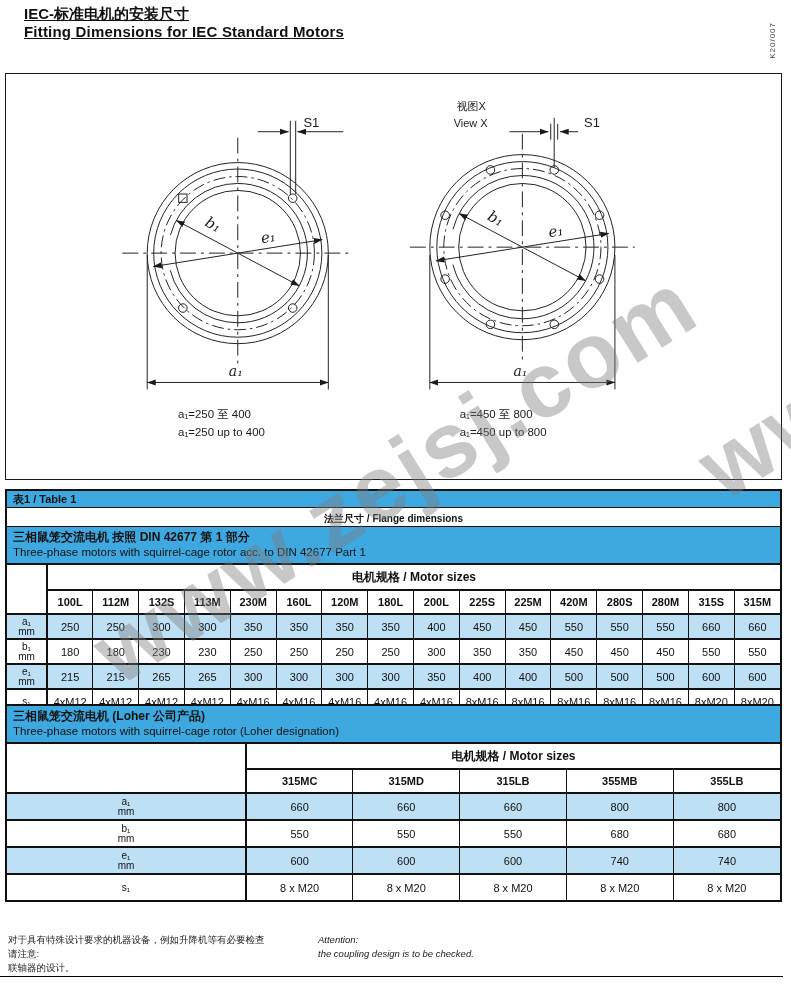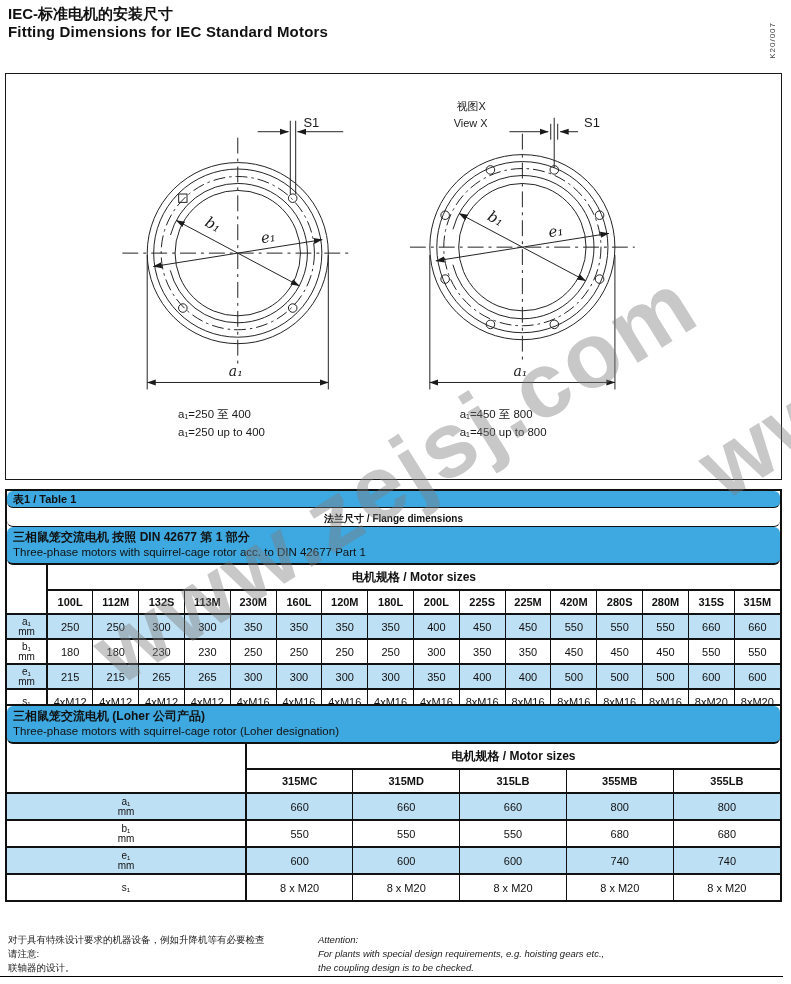--- a/index.html
+++ b/index.html
@@ -1,21 +1,21 @@
 <!DOCTYPE html>
 <html style="--blue: #3EA8E0; --lightblue: #BEE0F5;"><head>
 <meta charset="utf-8">
 <style>
   :root{ --blue:#3EA8E0; --lightblue:#BEE0F5; }
   html,body{margin:0;padding:0;}
   body{
     width:791px;height:984px;position:relative;background:#ffffff;
     font-family:"Liberation Sans",sans-serif;color:#111;overflow:hidden;
   }
-  .page-header{position:absolute;left:8px;top:5px;}
+  .page-header{position:absolute;left:24px;top:5px;text-decoration:underline;}
   .title-cn{font-size:15px;font-weight:bold;line-height:18px;}
   .title-en{font-size:15px;font-weight:bold;line-height:18px;letter-spacing:.2px;}
   .page-code{
     position:absolute;right:14px;top:22px;font-size:8px;color:#444;letter-spacing:1px;
     writing-mode:vertical-rl;transform:rotate(180deg);
   }
   .diagram-box{
     position:absolute;left:5px;top:73px;width:777px;height:407px;
     border:1.5px solid #1a1a1a;box-sizing:border-box;background:#fff;
   }
@@ -26,21 +26,21 @@
   svg .s1lbl{font-size:13px;}
   svg .viewlbl{font-size:11px;}
   svg .cap{font-size:11.5px;}
 
   .tframe{
     position:absolute;left:5px;width:777px;border:2px solid #111;
     box-sizing:border-box;background:#fff;
   }
   #table1-frame{top:489px;}
   #table2-frame{top:704px;}
-  .bar{box-sizing:border-box;border-radius:6px;}
+  .bar{box-sizing:border-box;}
   .bar.blue{background:var(--blue);}
   .bar.title{height:17px;font-size:11px;font-weight:bold;padding:1px 6px 0;border-bottom:1.5px solid #111;}
   .bar.subtitle{height:19px;font-size:10px;font-weight:bold;text-align:center;padding-top:4px;border-bottom:1.5px solid #111;}
   .bar.section{padding:2px 6px 3px;border-bottom:2px solid #111;}
   .bar.section .cn{font-weight:bold;font-size:12px;line-height:16px;}
   .bar.section .en{font-size:11.5px;line-height:15px;}
 
   table.dim{border-collapse:collapse;table-layout:fixed;width:100%;background:#fff;}
   .dim td,.dim th{
     border-left:1px solid #111;border-top:2px solid #111;
@@ -351,20 +351,19 @@
     </table>
 </div>
 
 <div class="note" id="note-cn">
   <div>对于具有特殊设计要求的机器设备，例如升降机等有必要检查</div>
   <div>请注意:</div>
   <div>联轴器的设计。</div>
 </div>
 <div class="note" id="note-en">
   <div>Attention:</div>
-  <div>For plants with special design requirements, e.g. hoisting gears etc.,</div>
   <div>the coupling design is to be checked.</div>
 </div>
 
 <div class="bottom-rule"></div>
 
 <div class="wm" id="wm1">www.zejsj.com</div>
 <div class="wm" id="wm2">www.zejsj.com</div>
 
 </body></html>

